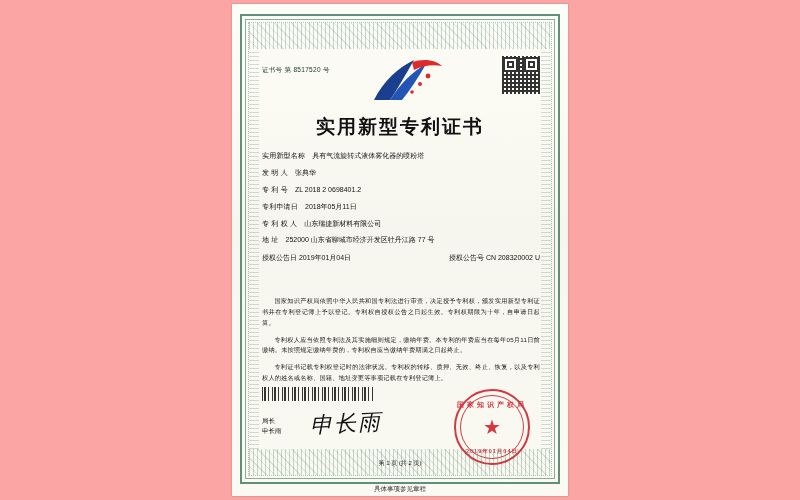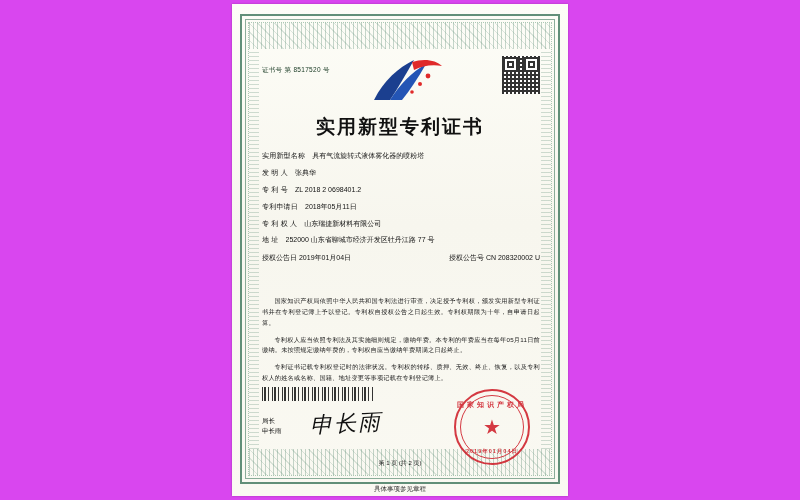--- a/index.html
+++ b/index.html
@@ -8,21 +8,21 @@
     width: 800px;
     height: 500px;
     background: #ffffff;
     font-family: "Liberation Sans", sans-serif;
     overflow: hidden;
   }
   #page {
     position: relative;
     width: 800px;
     height: 500px;
-    background: #d946ef;
+    background: #fca5a5;
   }
   
   .sheet {
     position: absolute;
     left: 232px;
     top: 4px;
     width: 336px;
     height: 492px;
     background: #fbfaf4;
     box-shadow: 0 0 2px rgba(0,0,0,0.25);

